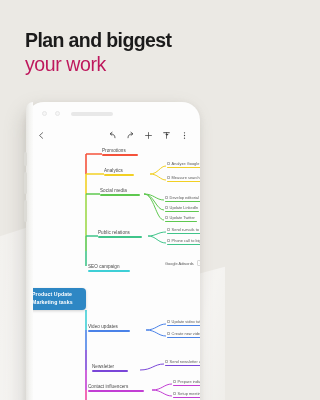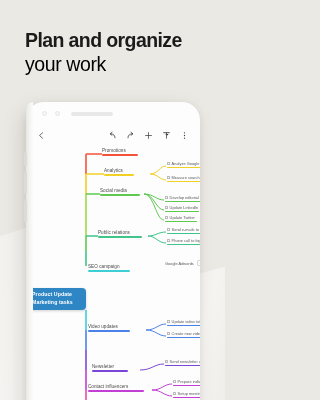--- a/index.html
+++ b/index.html
@@ -20,21 +20,21 @@
     font-size:19.5px;
     font-weight:bold;
     color:#1b1b1b;
     letter-spacing:-0.6px;
     line-height:1.12;
     white-space:nowrap;
   }
   .headline .line2 {
     font-size:19.5px;
     font-weight:400;
-    color:#000000;
+    color:#be185d;
     letter-spacing:-0.4px;
     line-height:1.18;
     margin-top:1px;
   }
 
   
   .bg-sheen {
     position:absolute;
     left:-60px; top:230px;
     width:200px; height:260px;
@@ -207,21 +207,21 @@
     margin-left:2px;
   }
 </style>
 </head>
 <body>
 
 <div class="bg-sheen"></div>
 <div class="bg-sheen2"></div>
 
 <div class="headline">
-  <div class="line1">Plan and organize</div>
+  <div class="line1">Plan and biggest</div>
   <div class="line2">your work</div>
 </div>
 
 <div class="phone">
 
   <div class="notch-row">
     <div class="cam c1"></div>
     <div class="cam c2"></div>
     <div class="speaker"></div>
   </div>

